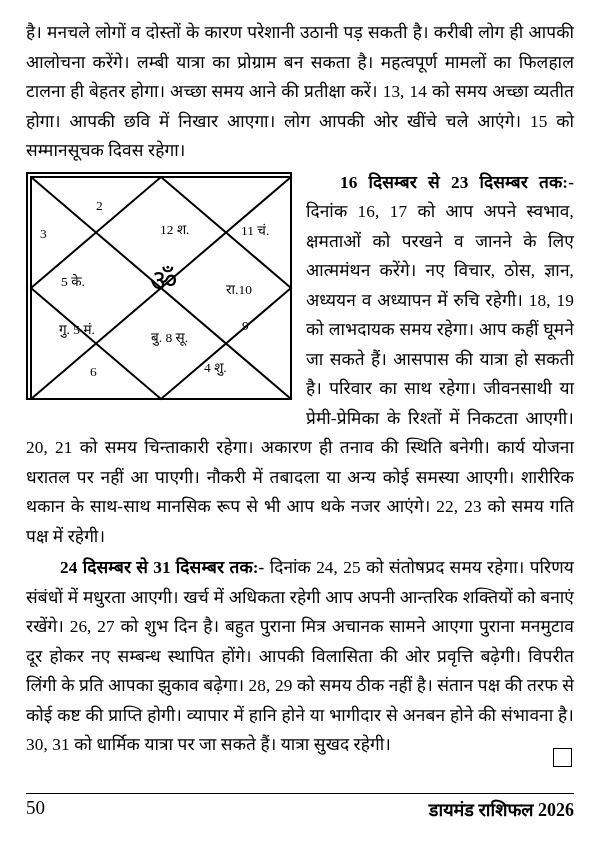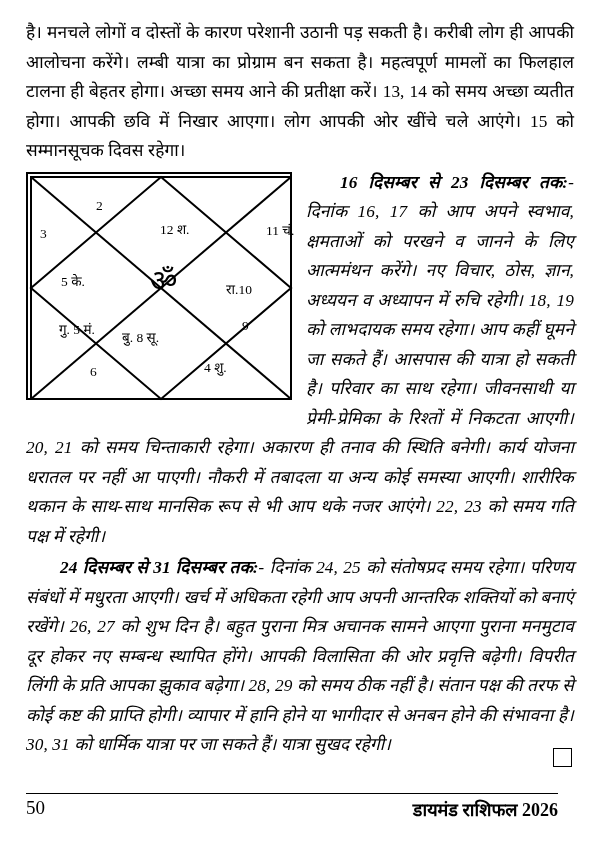--- a/index.html
+++ b/index.html
@@ -26,21 +26,20 @@
   .para {
     font-size: 17.3px;
     line-height: 29.5px;
     text-align: justify;
     text-justify: inter-word;
     margin: 0 0 2px 0;
     letter-spacing: 0.1px;
   }
   .para-indent {
     text-indent: 34px;
-    font-style: italic;
   }
   .bold-lead {
     font-weight: bold;
   }
   
   .chart-wrap {
     float: left;
     width: 268px;
     height: 232px;
     margin: 4px 12px 2px 0;
@@ -77,21 +76,21 @@
   .end-box {
     position: absolute;
     right: 28px;
     bottom: 82px;
     width: 17px;
     height: 17px;
     border: 1.6px solid #000;
   }
   .footer {
     position: absolute;
-    left: 0; right: 16px;
+    left: 0; right: 0;
     bottom: 18px;
     height: 46px;
   }
   .footer-rule {
     position: absolute;
     left: 26px;
     right: 26px;
     top: 8px;
     border-top: 1.6px solid #000;
   }
@@ -122,25 +121,25 @@
       <div class="chart">
         <svg width="266" height="228" viewBox="0 0 266 228">
           <rect x="3" y="3" width="260" height="222" fill="none" stroke="#000" stroke-width="2"></rect>
           <line x1="3" y1="3" x2="263" y2="225" stroke="#000" stroke-width="2"></line>
           <line x1="263" y1="3" x2="3" y2="225" stroke="#000" stroke-width="2"></line>
           <polygon points="133,3 263,114 133,225 3,114" fill="none" stroke="#000" stroke-width="2"></polygon>
         </svg>
 
         <span class="ch-lbl" style="left:68px; top:24px;">2</span>
         <span class="ch-lbl" style="left:132px; top:46px;">12 श.</span>
-        <span class="ch-lbl" style="left:238px; top:47px;">11 चं.</span>
+        <span class="ch-lbl" style="left:213px; top:47px;">11 चं.</span>
         <span class="ch-lbl" style="left:198px; top:100px;margin-top:6px;">रा.10</span>
         <span class="ch-lbl" style="left:214px; top:144px;">9</span>
         <span class="ch-lbl" style="left:176px; top:184px;">4 शु.</span>
-        <span class="ch-lbl" style="left:94px; top:154px;">बु. 8 सू.</span>
+        <span class="ch-lbl" style="left:123px; top:154px;">बु. 8 सू.</span>
         <span class="ch-lbl" style="left:62px; top:190px;">6</span>
         <span class="ch-lbl" style="left:31px; top:146px;">गु. 5 मं.</span>
         <span class="ch-lbl" style="left:33px; top:98px;">5 के.</span>
         <span class="ch-lbl" style="left:12px; top:52px;">3</span>
 
         <span class="om" style="left:122px; top:92px;">ॐ</span>
       </div>
     </div>
 
     <p class="para para-indent"><span class="bold-lead">16 दिसम्बर से 23 दिसम्बर तक:-</span><span> दिनांक 16, 17 को आप अपने स्वभाव, क्षमताओं को परखने व जानने के लिए आत्ममंथन करेंगे। नए विचार, ठोस, ज्ञान, अध्ययन व अध्यापन में रुचि रहेगी। 18, 19 को लाभदायक समय रहेगा। आप कहीं घूमने जा सकते हैं। आसपास की यात्रा हो सकती है। परिवार का साथ रहेगा। जीवनसाथी या प्रेमी-प्रेमिका के रिश्तों में निकटता आएगी। 20, 21 को समय चिन्ताकारी रहेगा। अकारण ही तनाव की स्थिति बनेगी। कार्य योजना धरातल पर नहीं आ पाएगी। नौकरी में तबादला या अन्य कोई समस्या आएगी। शारीरिक थकान के साथ-साथ मानसिक रूप से भी आप थके नजर आएंगे। 22, 23 को समय गति पक्ष में रहेगी।</span></p>

